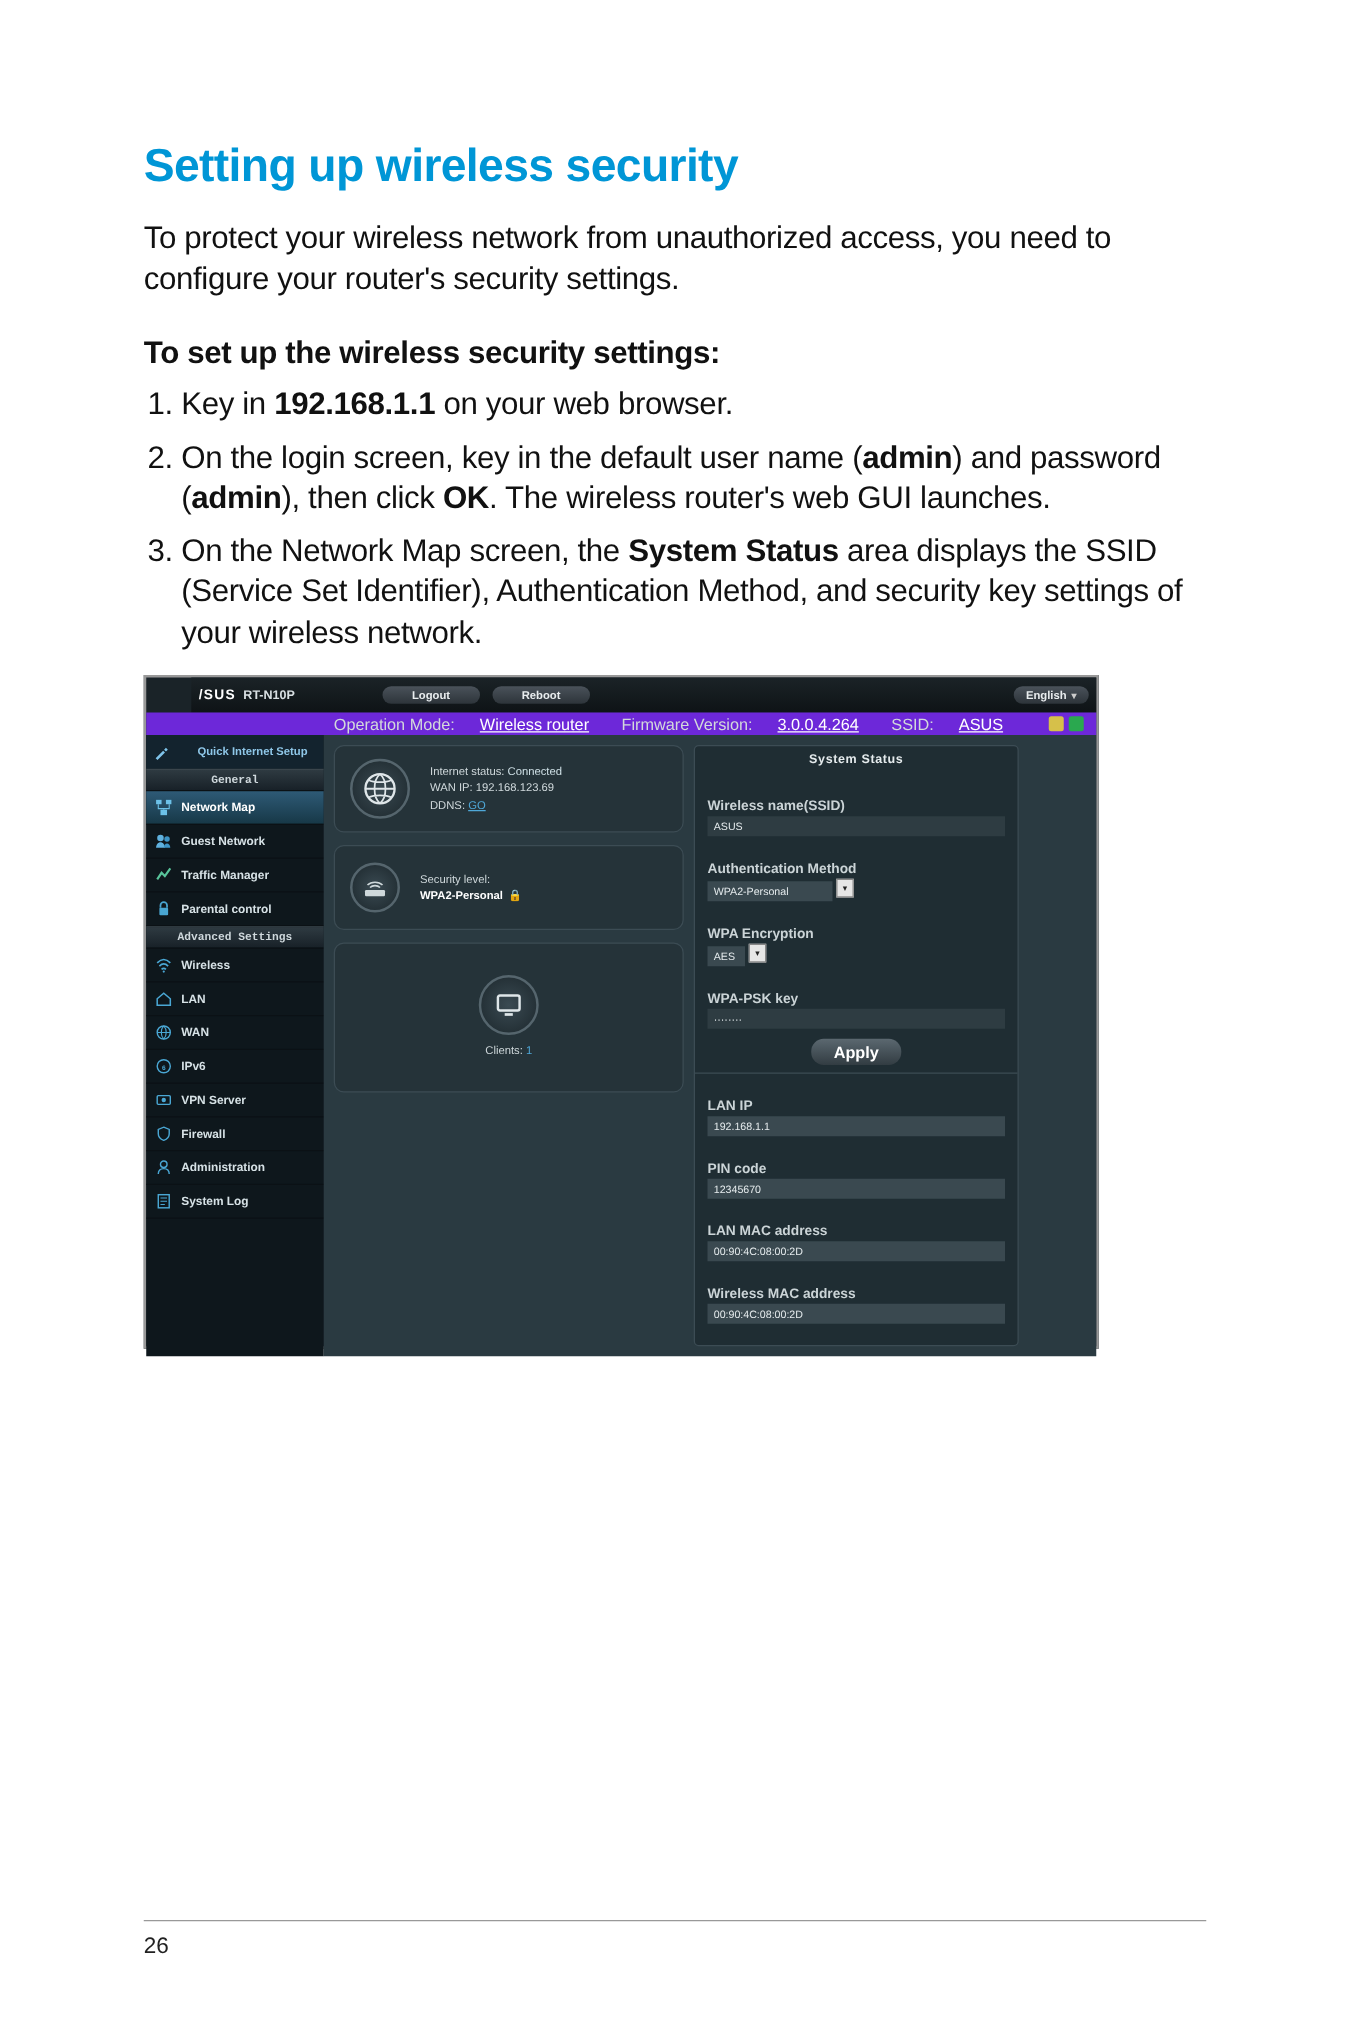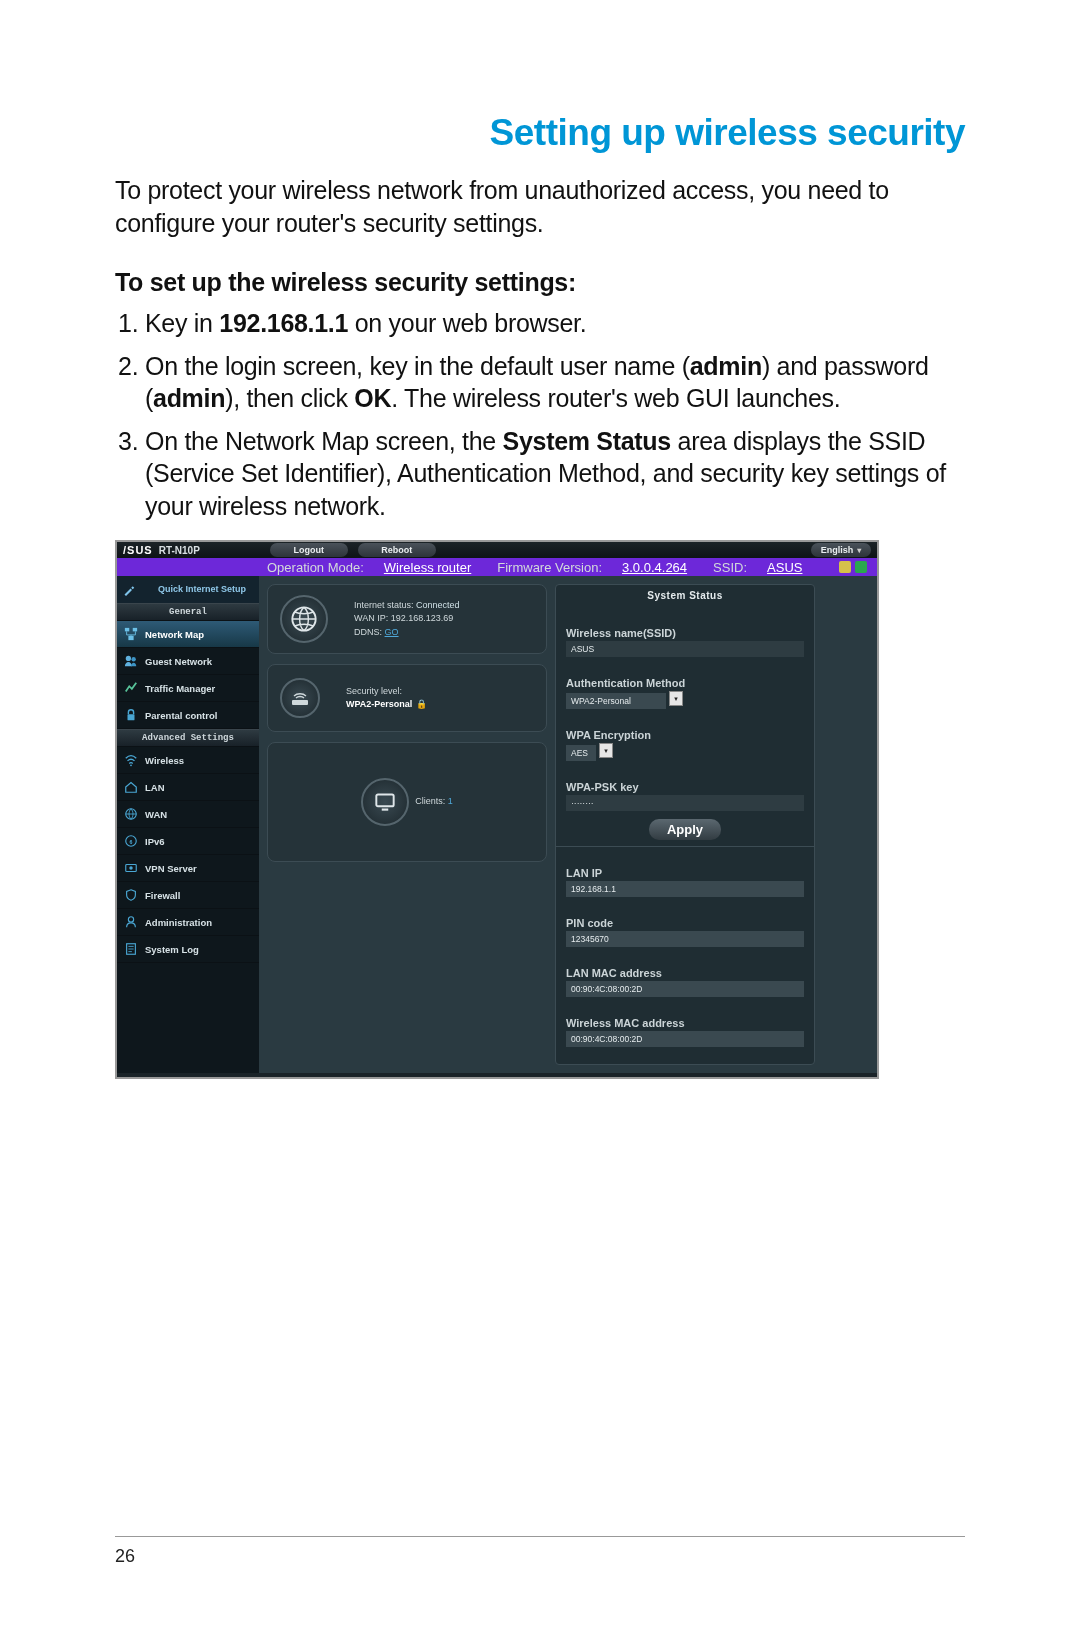--- a/index.html
+++ b/index.html
@@ -1,30 +1,30 @@
 <!DOCTYPE html>
 <html><head>
 <meta charset="utf-8">
 <style>
   html, body { margin:0; padding:0; background:#fff; }
   body { width:1080px; height:1627px; font-family: Arial, Helvetica, sans-serif; color:#111; position:relative; }
   .page { padding: 112px 115px 0 115px; }
-  h1 { color:#0096d6; font-size:37px; font-weight:bold; margin:0 0 20px 0; letter-spacing:-0.5px;text-align:right; }
+  h1 { color:#0096d6; font-size:37px; font-weight:bold; margin:0 0 20px 0; letter-spacing:-0.5px; }
   p.intro { font-size:25px; line-height:1.32; margin:0 0 28px 0; letter-spacing:-0.3px; }
   p.subhead { font-size:25px; font-weight:bold; margin:0 0 10px 0; letter-spacing:-0.3px; }
   ol { padding-left:30px; margin:0; }
   ol li { font-size:25px; line-height:1.3; margin:0 0 10px 0; letter-spacing:-0.3px; }
   ol li b { font-weight:bold; }
   .footer-line { position:absolute; left:115px; right:115px; bottom:90px; border-top:1px solid #999; height:0; }
   .page-num { position:absolute; left:115px; bottom:60px; font-size:18px; color:#222; }
 
   
   .gui { margin-top:18px; width:760px; height:535px; border:2px solid #999; background:#1a2328; position:relative; font-family: Arial, Helvetica, sans-serif; }
   .gui * { box-sizing:border-box; }
-  .gui-top { height:16px; background:linear-gradient(#1b2327,#0e1316); display:flex; align-items:center; padding:0 6px; }
+  .gui-top { height:28px; background:linear-gradient(#1b2327,#0e1316); display:flex; align-items:center; padding:0 6px;margin-left:36px; }
   .gui-logo { color:#fff; font-family:Arial; font-size:11px; font-weight:bold; letter-spacing:1px; }
   .gui-model { color:#d9e0e3; font-size:10px; font-weight:bold; margin-left:6px; }
   .gui-top-buttons { display:flex; gap:10px; margin-left:70px; }
   .gui-top-btn { width:78px; height:14px; background:linear-gradient(#4a525a,#2d343a); border-radius:7px; color:#e9edef; font-size:9px; font-weight:bold; display:flex; align-items:center; justify-content:center; }
   .gui-top-right { margin-left:auto; display:flex; align-items:center; gap:4px; }
   .gui-lang { width:60px; height:14px; background:linear-gradient(#4a525a,#2d343a); border-radius:7px; color:#e9edef; font-size:9px; font-weight:bold; display:flex; align-items:center; justify-content:center; gap:4px; }
   .gui-lang:after { content:"▾"; font-size:8px; color:#ccc; }
   .gui-infobar { height:18px; background:#6d28d9; padding:0 10px 0 150px; display:flex; align-items:center; font-size:13px; color:#d3d9db; gap:20px; position:relative; }
   .gui-infobar u { text-decoration:underline; color:#fff; }
   .gui-infobar .info-icons { margin-left:auto; display:flex; gap:4px; }
@@ -37,22 +37,22 @@
   .sb-top { background:#13232e; padding:4px 6px; display:flex; align-items:center; gap:23px; height:27px; }
   .sb-top-icon { width:12px; height:12px; }
   .sb-top-text { color:#8fc7e8; font-size:9px; font-weight:bold; line-height:1.05; }
   .sb-section { background:linear-gradient(#2e3a41,#182128); color:#cfd8dc; font-size:9px; font-weight:bold; text-align:center; padding:3px 0; border-top:1px solid #3a454c; border-bottom:1px solid #0b1115;font-family:Liberation Mono, monospace; }
   .sb-item { display:flex; align-items:center; gap:7px; padding:6px 7px; color:#d7e2e6; font-size:9.5px; font-weight:bold; border-bottom:1px solid #0b1115; height:27px; }
   .sb-item.active { background:linear-gradient(#2e5a76,#173847); color:#fff; }
   .sb-icon { width:14px; height:14px; flex:0 0 14px; display:flex; align-items:center; justify-content:center; }
 
   .main { flex:1; background:#2a3a41; padding:8px 8px; display:flex; gap:8px; }
   .cards { width:280px; display:flex; flex-direction:column; gap:10px; }
-  .card { background:#253339; border:1px solid #3c4c54; border-radius:8px; padding:10px 12px; display:flex; align-items:center; gap:26px; min-height:68px; }
-  .card.big { min-height:120px; justify-content:center; gap:6px; }
+  .card { background:#253339; border:1px solid #3c4c54; border-radius:8px; padding:10px 12px; display:flex; align-items:center; gap:16px; min-height:68px; }
+  .card.big { min-height:120px; flex-direction:column; justify-content:center; gap:6px; }
   .card-icon-wrap { width:48px; height:48px; border-radius:50%; background:radial-gradient(#3a4a52,#1c272c); border:2px solid #55656d; display:flex; align-items:center; justify-content:center; flex:0 0 48px; }
   .card-icon-wrap.sm { width:40px; height:40px; flex:0 0 40px; }
   .card-text { font-size:9px; color:#cdd6d9; line-height:1.45; }
   .card-text .lbl { color:#cfd8db; }
   .card-text .val { color:#fff; font-weight:bold; }
   .card-text .link { color:#4fa8d8; text-decoration:underline; }
   .lock-suffix { font-size:9px; margin-left:4px; color:#cfd8db; }
 
   .status { width:260px; background:#1f2d33; border:1px solid #3c4c54; border-radius:4px; padding:0 0 8px 0; }
   .status-title { text-align:center; color:#e5ebed; font-size:10px; font-weight:bold; padding:5px 0 6px 0; letter-spacing:0.5px; }

